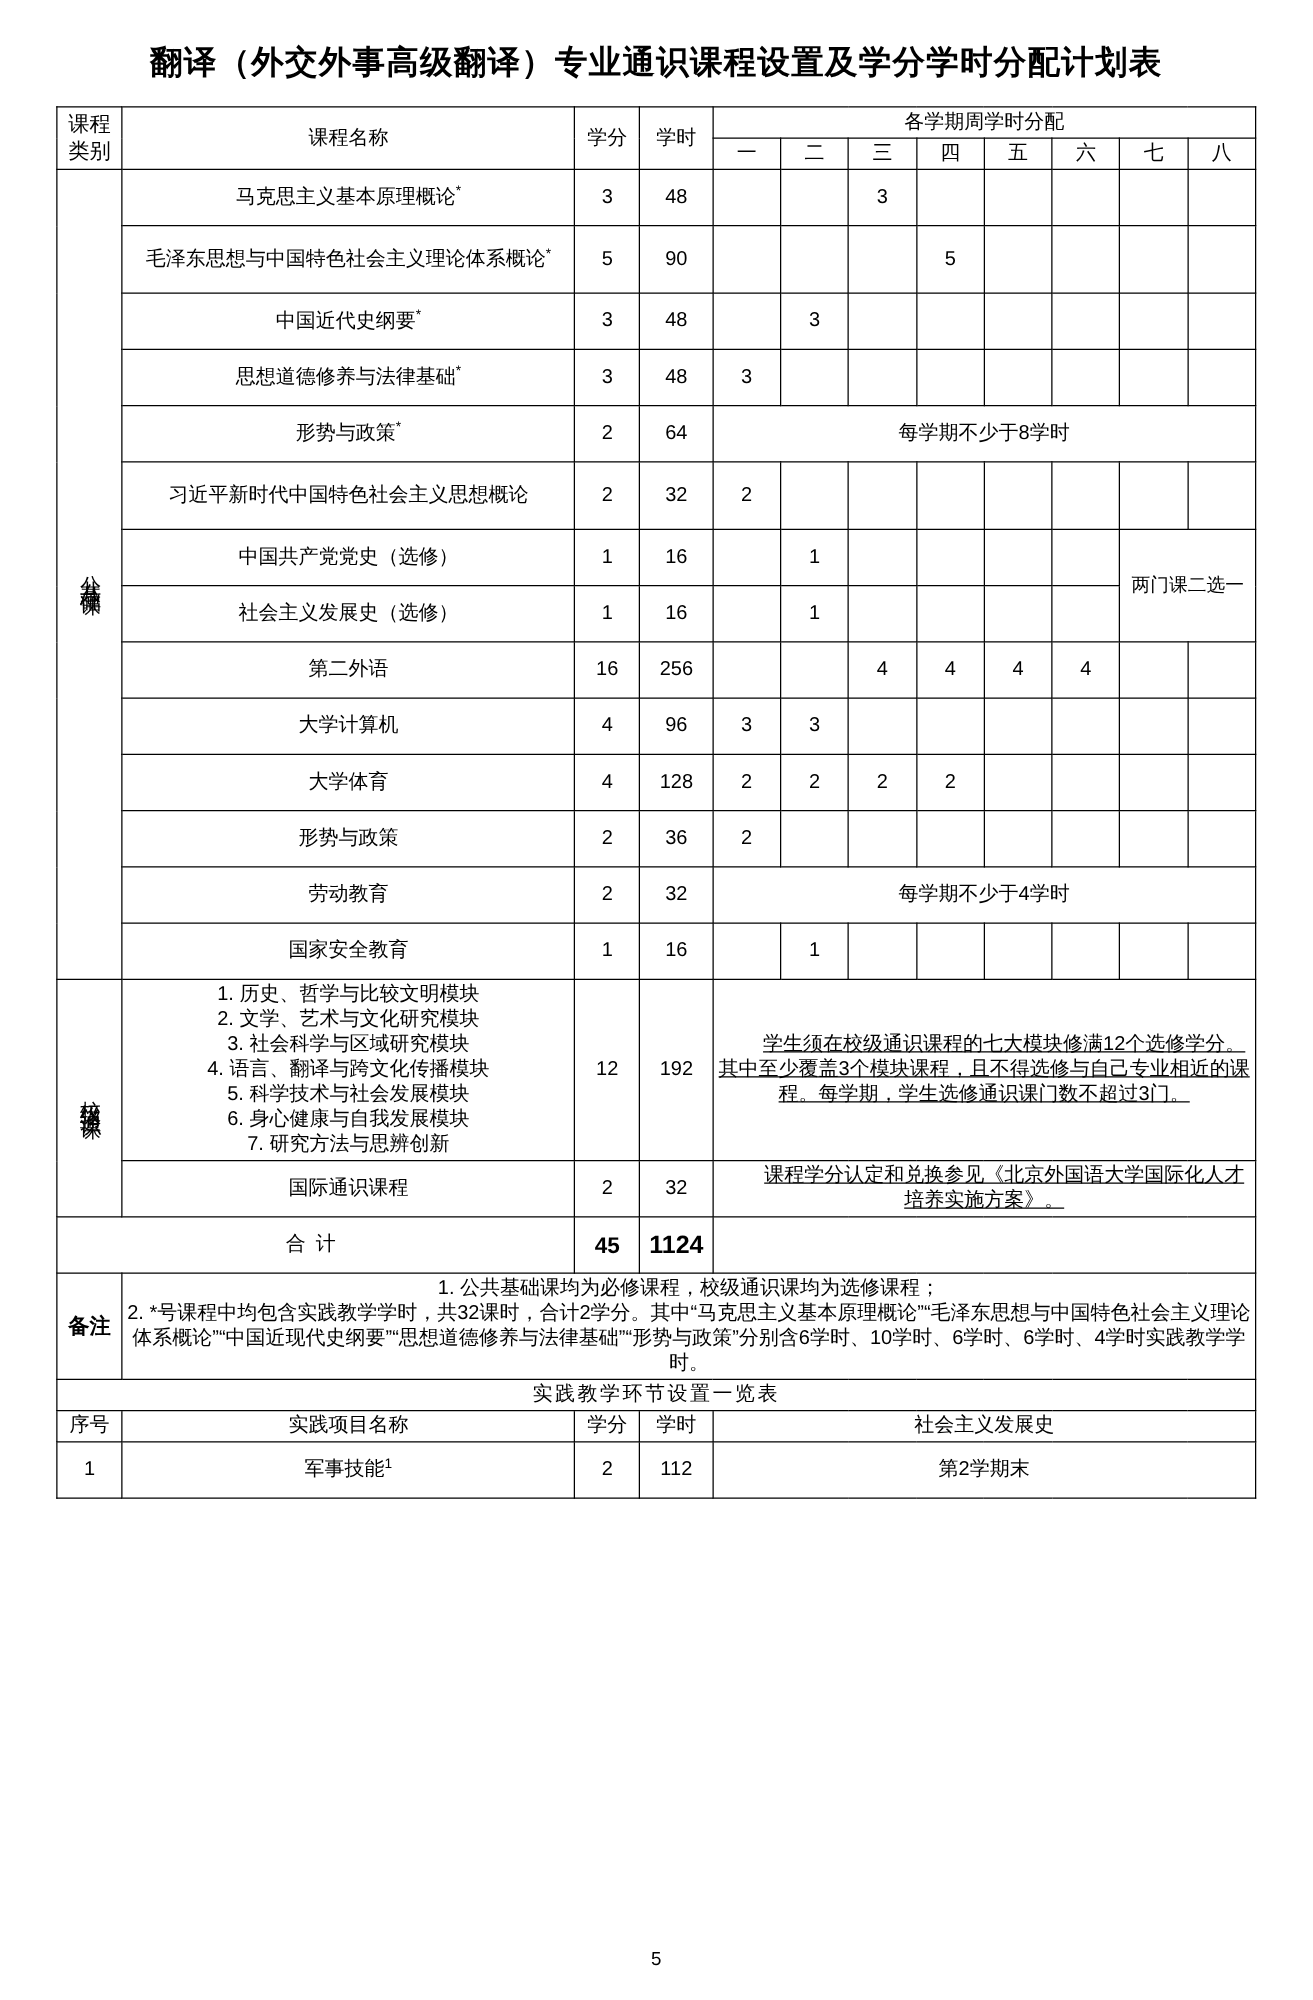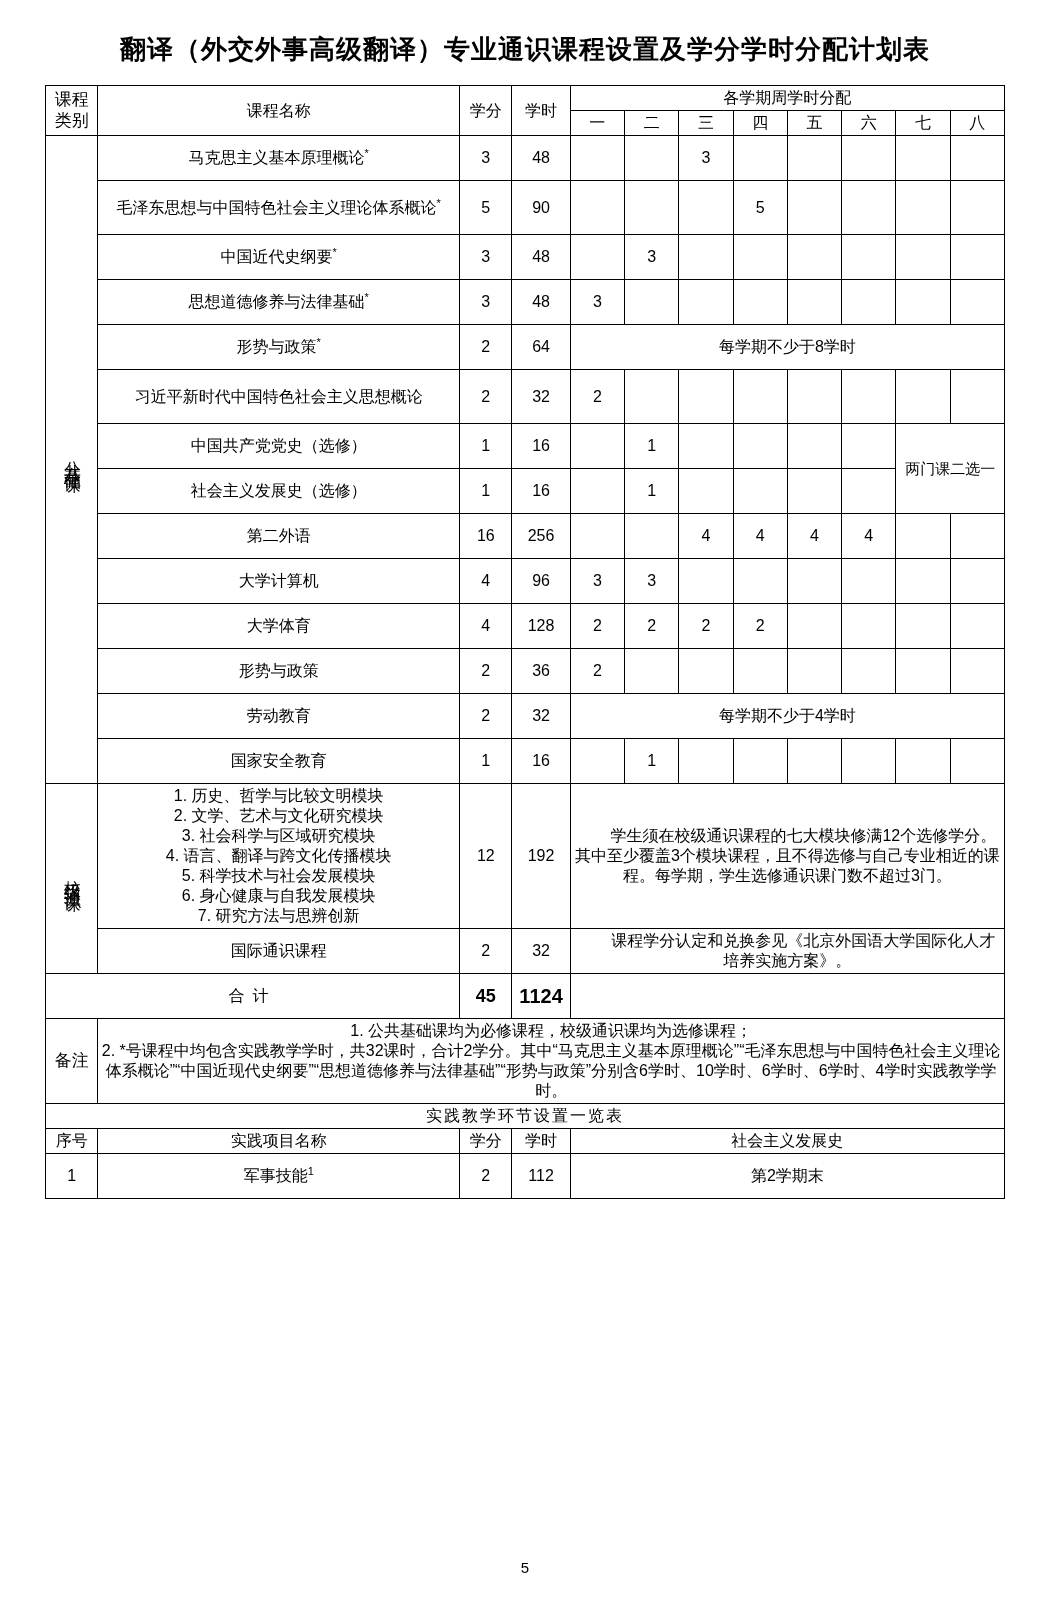--- a/index.html
+++ b/index.html
@@ -63,20 +63,21 @@
   }
   .note-cell {
     text-align: left;
     font-size: 16.5px;
     padding: 6px 8px;
     line-height: 1.45;
   }
   .note-cell .indent {
     text-indent: 2em;
     display: block;
+    text-decoration: underline;
   }
   .modules {
     text-align: left;
     font-size: 16.5px;
     padding: 6px 4px 6px 10px;
     line-height: 1.62;
   }
   .sum-label {
     font-size: 19px;
     font-weight: bold;
@@ -358,21 +359,21 @@
 
       <tr>
         <td colspan="2" class="sum-label" style="height:40px;">合计</td>
         <td style="font-size:18px;font-weight:bold;">45</td>
         <td style="font-size:20px;font-weight:bold;">1124</td>
         <td colspan="8"></td>
       </tr>
 
       <tr>
         <td>
-          <div style="line-height:1.2;font-size:17px;font-weight:normal;">
+          <div style="line-height:1.2;font-size:17px;font-weight:bold;">
             <span>备注</span>
           </div>
         </td>
         <td colspan="11" class="remark-text">
           <div>1. 公共基础课均为必修课程，校级通识课均为选修课程；</div>
           <div>2. *号课程中均包含实践教学学时，共32课时，合计2学分。其中“马克思主义基本原理概论”“毛泽东思想与中国特色社会主义理论体系概论”“中国近现代史纲要”“思想道德修养与法律基础”“形势与政策”分别含6学时、10学时、6学时、6学时、4学时实践教学学时。</div>
         </td>
       </tr>
 
       <tr>

